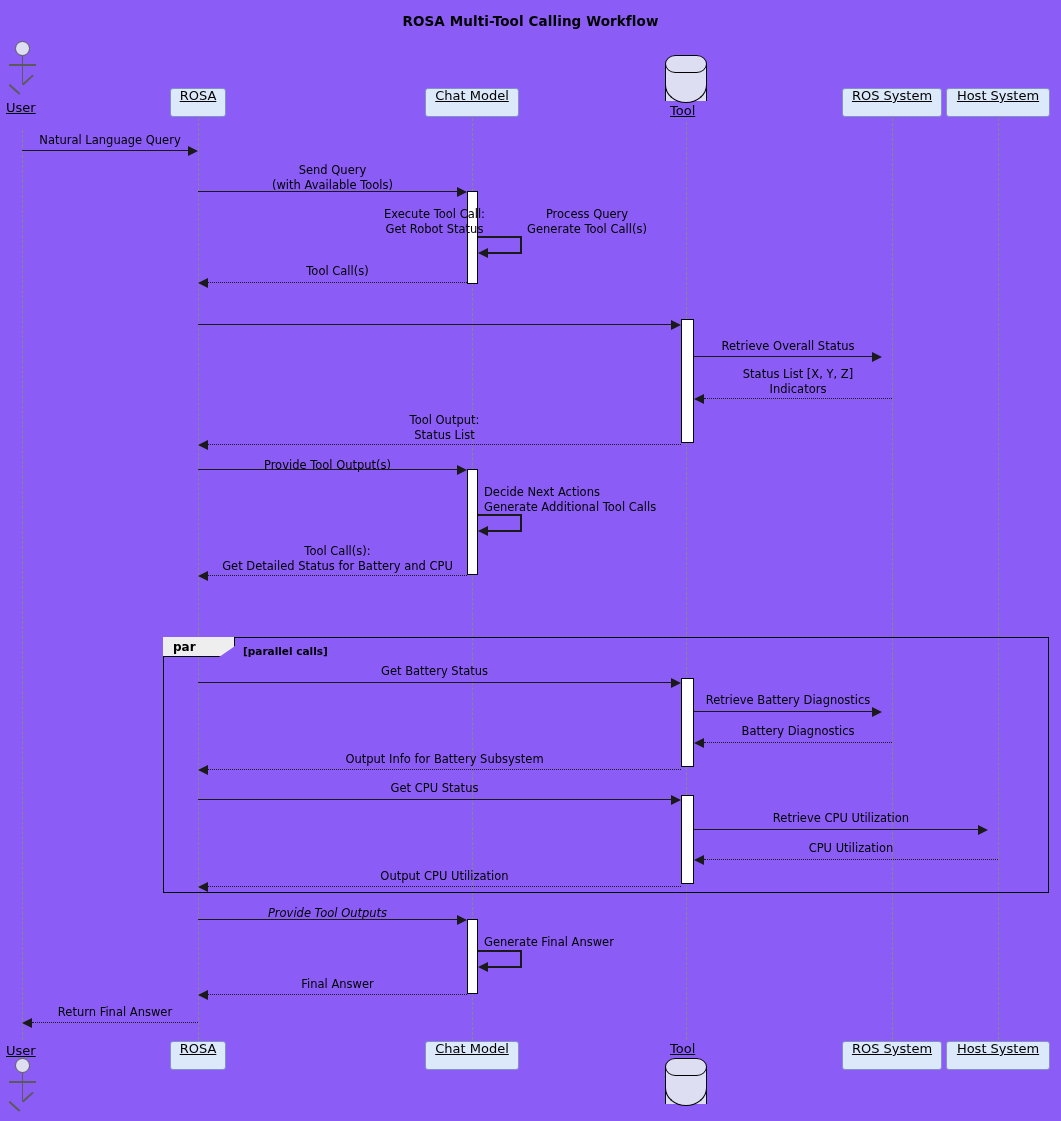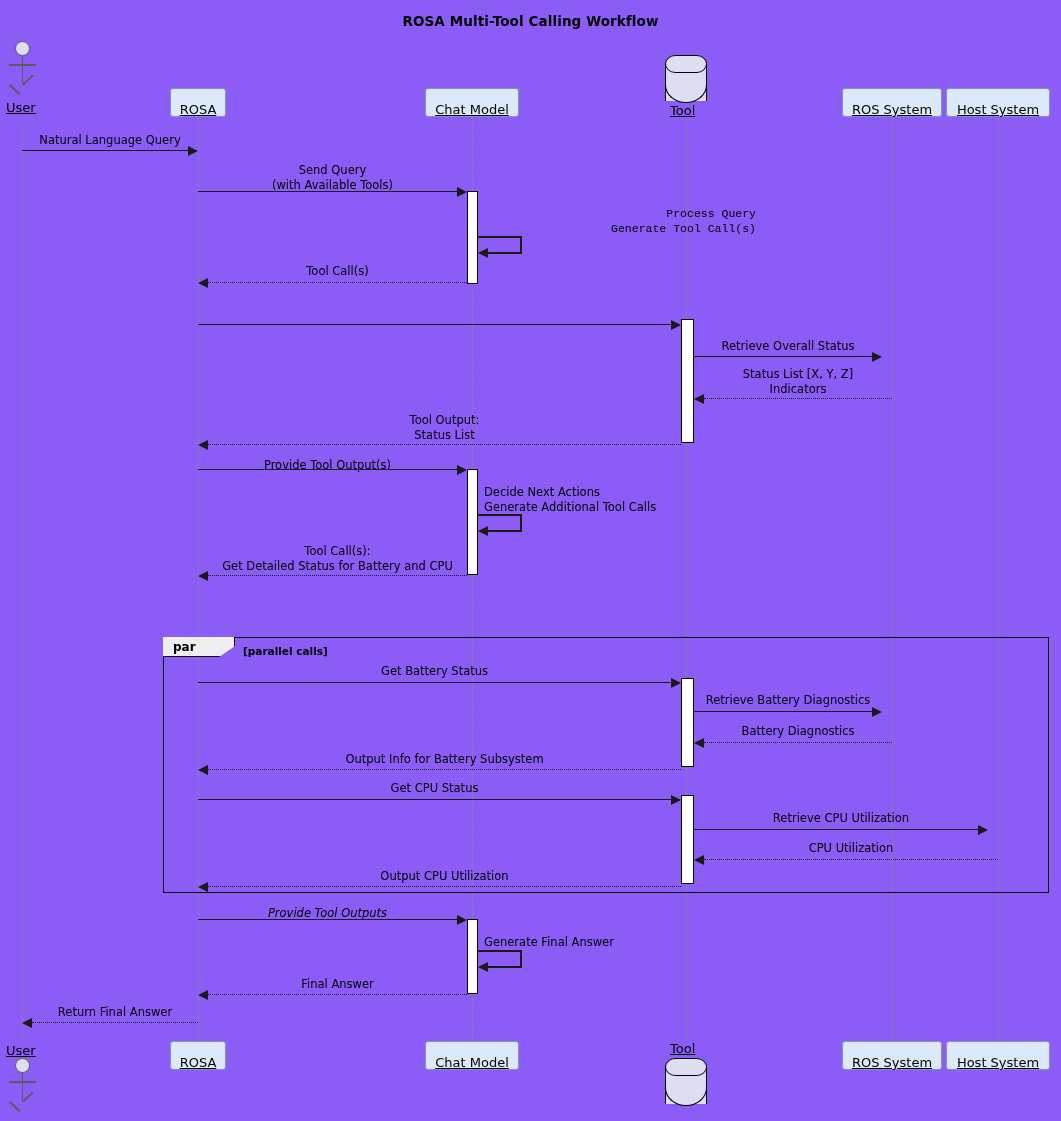--- a/index.html
+++ b/index.html
@@ -15,21 +15,21 @@
 
   
   .lifeline{
     position:absolute;width:0;border-left:1px dashed #888;
   }
 
   
   .pbox{
     position:absolute;box-sizing:border-box;
     background:#DCE9FB;border:1px solid #8391C6;border-radius:3px;
-    display:flex;align-items:flex-end;justify-content:center;
+    display:flex;align-items:flex-start;justify-content:center;
     font-size:13px;color:#000;
   }
   .pbox .plabel{
     text-decoration:underline;white-space:nowrap;line-height:1;
   }
 
   
   .actor{position:absolute;}
   .actor .head{
     position:absolute;width:15px;height:15px;border-radius:50%;
@@ -210,33 +210,35 @@
 
   <div class="msg-label" style="left:22px;top:133px;width:176px;">Natural Language Query</div>
   <div class="msg-line solid" style="left:22px;top:150px;width:166px;"></div>
   <div class="arrow-head right" style="left:188px;top:145.5px;"></div>
 
   <div class="msg-label" style="left:198px;top:163px;width:269px;">Send Query
 (with Available Tools)</div>
   <div class="msg-line solid" style="left:198px;top:191px;width:259px;"></div>
   <div class="arrow-head right" style="left:457px;top:186.5px;"></div>
 
-  <div class="msg-label" style="left:496px;top:207px;width:260px;text-align:right;font-family:Liberation Mono, monospace;">Process Query
+  <div class="msg-label" style="left:457px;top:207px;width:260px;text-align:center;">Process Query
 Generate Tool Call(s)</div>
   <div class="selfmsg" style="left:478px;top:236px;width:46px;height:20px;">
     <div class="seg" style="left:0;top:0;width:44px;height:1.6px;"></div>
     <div class="seg" style="left:42.4px;top:0;width:1.6px;height:18px;"></div>
     <div class="seg" style="left:10px;top:16.4px;width:34px;height:1.6px;"></div>
   </div>
   <div class="arrow-head left" style="left:478px;top:247.5px;"></div>
 
   <div class="msg-label" style="left:208px;top:264px;width:259px;">Tool Call(s)</div>
   <div class="msg-line dotted" style="left:208px;top:282px;width:259px;"></div>
   <div class="arrow-head left" style="left:198px;top:277.5px;"></div>
 
+  <div class="msg-label" style="left:198px;top:207px;width:473px;top:207px;">Execute Tool Call:
+Get Robot Status</div>
   <div class="msg-line solid" style="left:198px;top:324px;width:473px;"></div>
   <div class="arrow-head right" style="left:671px;top:319.5px;"></div>
 
   <div class="msg-label" style="left:694px;top:339px;width:188px;">Retrieve Overall Status</div>
   <div class="msg-line solid" style="left:694px;top:356px;width:178px;"></div>
   <div class="arrow-head right" style="left:872px;top:351.5px;"></div>
 
   <div class="msg-label" style="left:704px;top:367px;width:188px;">Status List [X, Y, Z]
 Indicators</div>
   <div class="msg-line dotted" style="left:704px;top:398px;width:188px;"></div>

